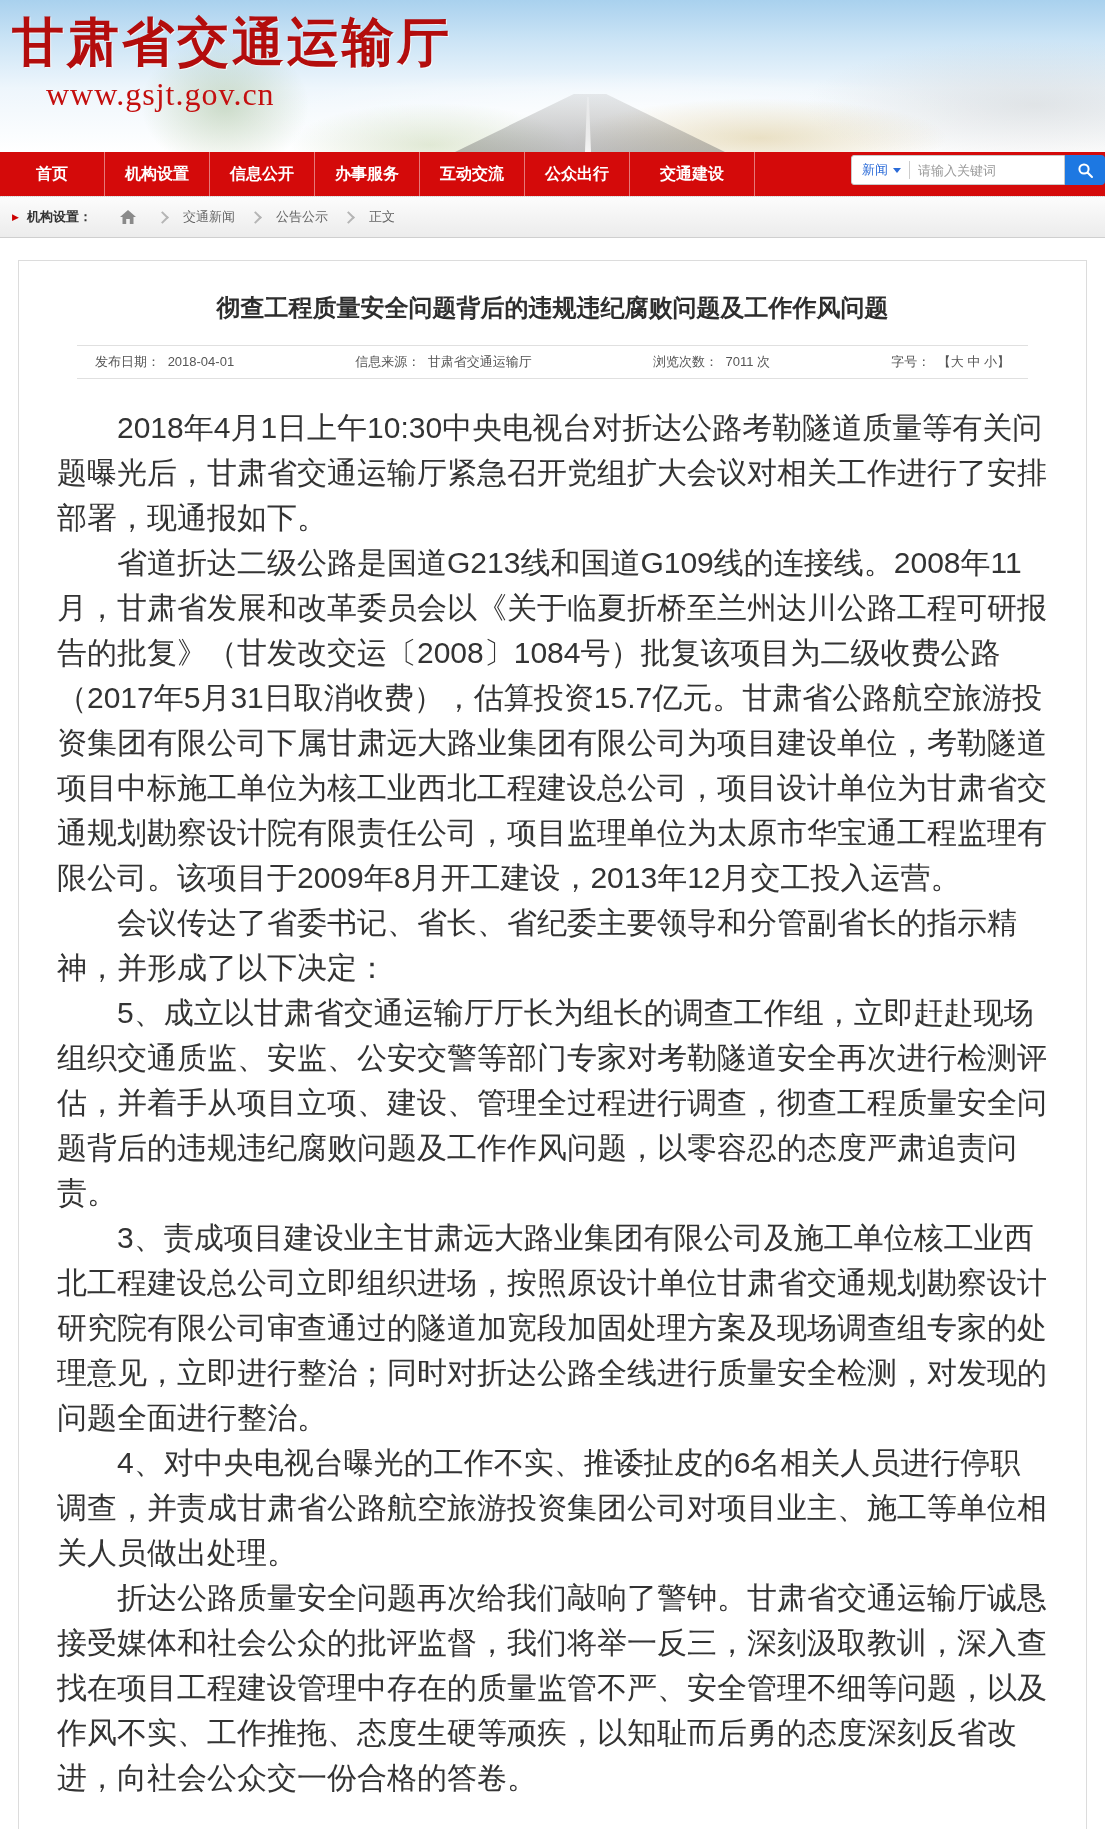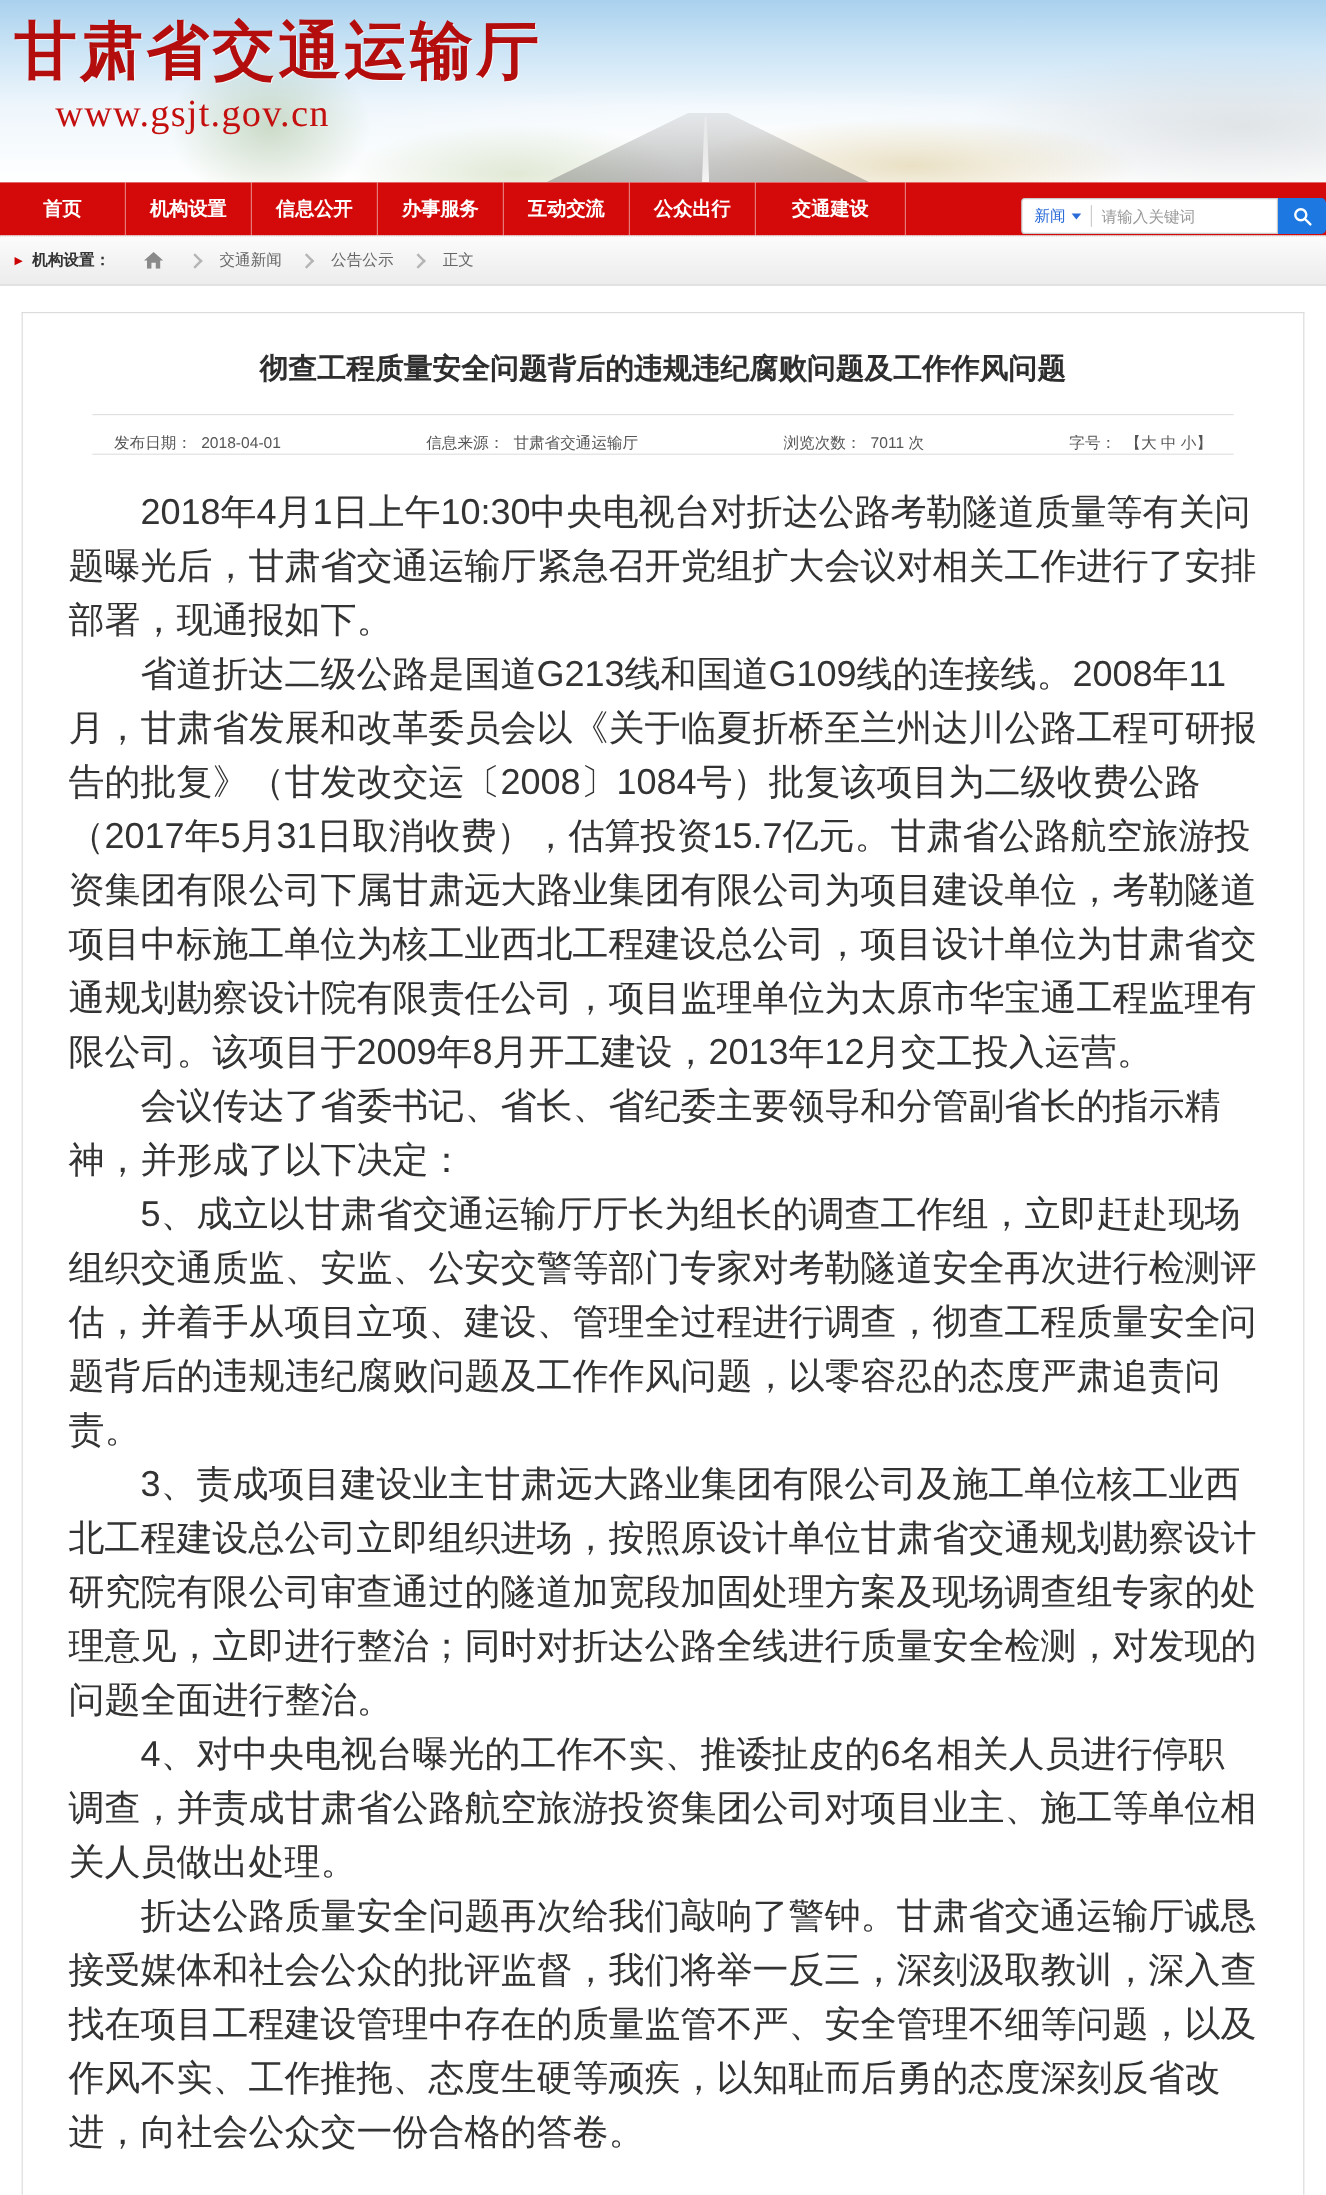--- a/index.html
+++ b/index.html
@@ -23,21 +23,21 @@
     font-family:"Liberation Serif","DejaVu Serif",serif;font-size:52px;letter-spacing:3px;
     text-shadow:1px 1px 0 rgba(255,255,255,.7);}
   .site-url{position:absolute;left:46px;top:76px;color:#c40f0f;font-weight:normal;
     font-family:"Liberation Serif","DejaVu Serif",serif;font-size:32px;letter-spacing:1px;}
   
   .nav{height:44px;background:#d40a0a;display:flex;align-items:stretch;position:relative;}
   .nav-item{flex:0 0 104px;display:flex;align-items:center;justify-content:center;
     color:#fff;font-size:16px;font-weight:bold;border-right:1px solid rgba(255,255,255,.45);
     cursor:pointer;}
   .nav-item.wide{flex:0 0 124px;}
-  .search-wrap{position:absolute;right:0;top:13px;height:30px;display:flex;align-items:center;}
+  .search-wrap{position:absolute;right:0;top:3px;height:30px;display:flex;align-items:center;}
   .search-box{display:flex;align-items:center;height:28px;background:#fff;border:1px solid #c9c9c9;
     border-radius:3px 0 0 3px;width:212px;}
   .search-cat{display:flex;align-items:center;gap:5px;padding:0 8px 0 10px;color:#2b6bd8;
     font-size:13px;cursor:pointer;white-space:nowrap;}
   .caret{width:0;height:0;border-left:4px solid transparent;border-right:4px solid transparent;
     border-top:5px solid #2b6bd8;}
   .search-divider{width:1px;height:18px;background:#ccc;}
   .search-input{flex:1;border:0;outline:0;font-size:13px;color:#333;padding:0 8px;min-width:0;
     background:transparent;}
   .search-input::placeholder{color:#999;}
@@ -52,21 +52,21 @@
   .home-ico{margin-right:6px;display:flex;align-items:center;}
   .crumb-sep{width:7px;height:7px;border-top:2px solid #b5b5b5;border-right:2px solid #b5b5b5;
     transform:rotate(45deg);display:inline-block;margin:0 16px;}
   .crumb-item{color:#666;cursor:pointer;}
   
   .panel{margin:22px 18px 0;background:#fff;border:1px solid #dcdcdc;border-bottom:none;
     min-height:1540px;}
   .article-title{margin:30px 40px 0;text-align:center;font-size:24px;font-weight:bold;
     color:#2e2e2e;line-height:34px;}
   .meta{margin:20px 58px 0;border-top:1px solid #e0e0e0;border-bottom:1px solid #e0e0e0;
-    height:32px;display:flex;align-items:flex-end;justify-content:space-between;
+    height:32px;display:flex;align-items:center;justify-content:space-between;
     font-size:13px;color:#555;padding:0 18px;}
   .meta-cell{white-space:nowrap;}
   .meta-cell .lbl{margin-right:4px;}
   .fontsize-ctl{cursor:pointer;color:#555;}
   .body-text{margin:26px 38px 0;font-size:30px;color:#333;line-height:45px;}
   .para{margin:0;text-indent:2em;}
   .signature{margin-top:34px;text-align:right;padding-right:92px;font-size:22px;color:#333;
     line-height:45px;}
 </style>
 </head>

